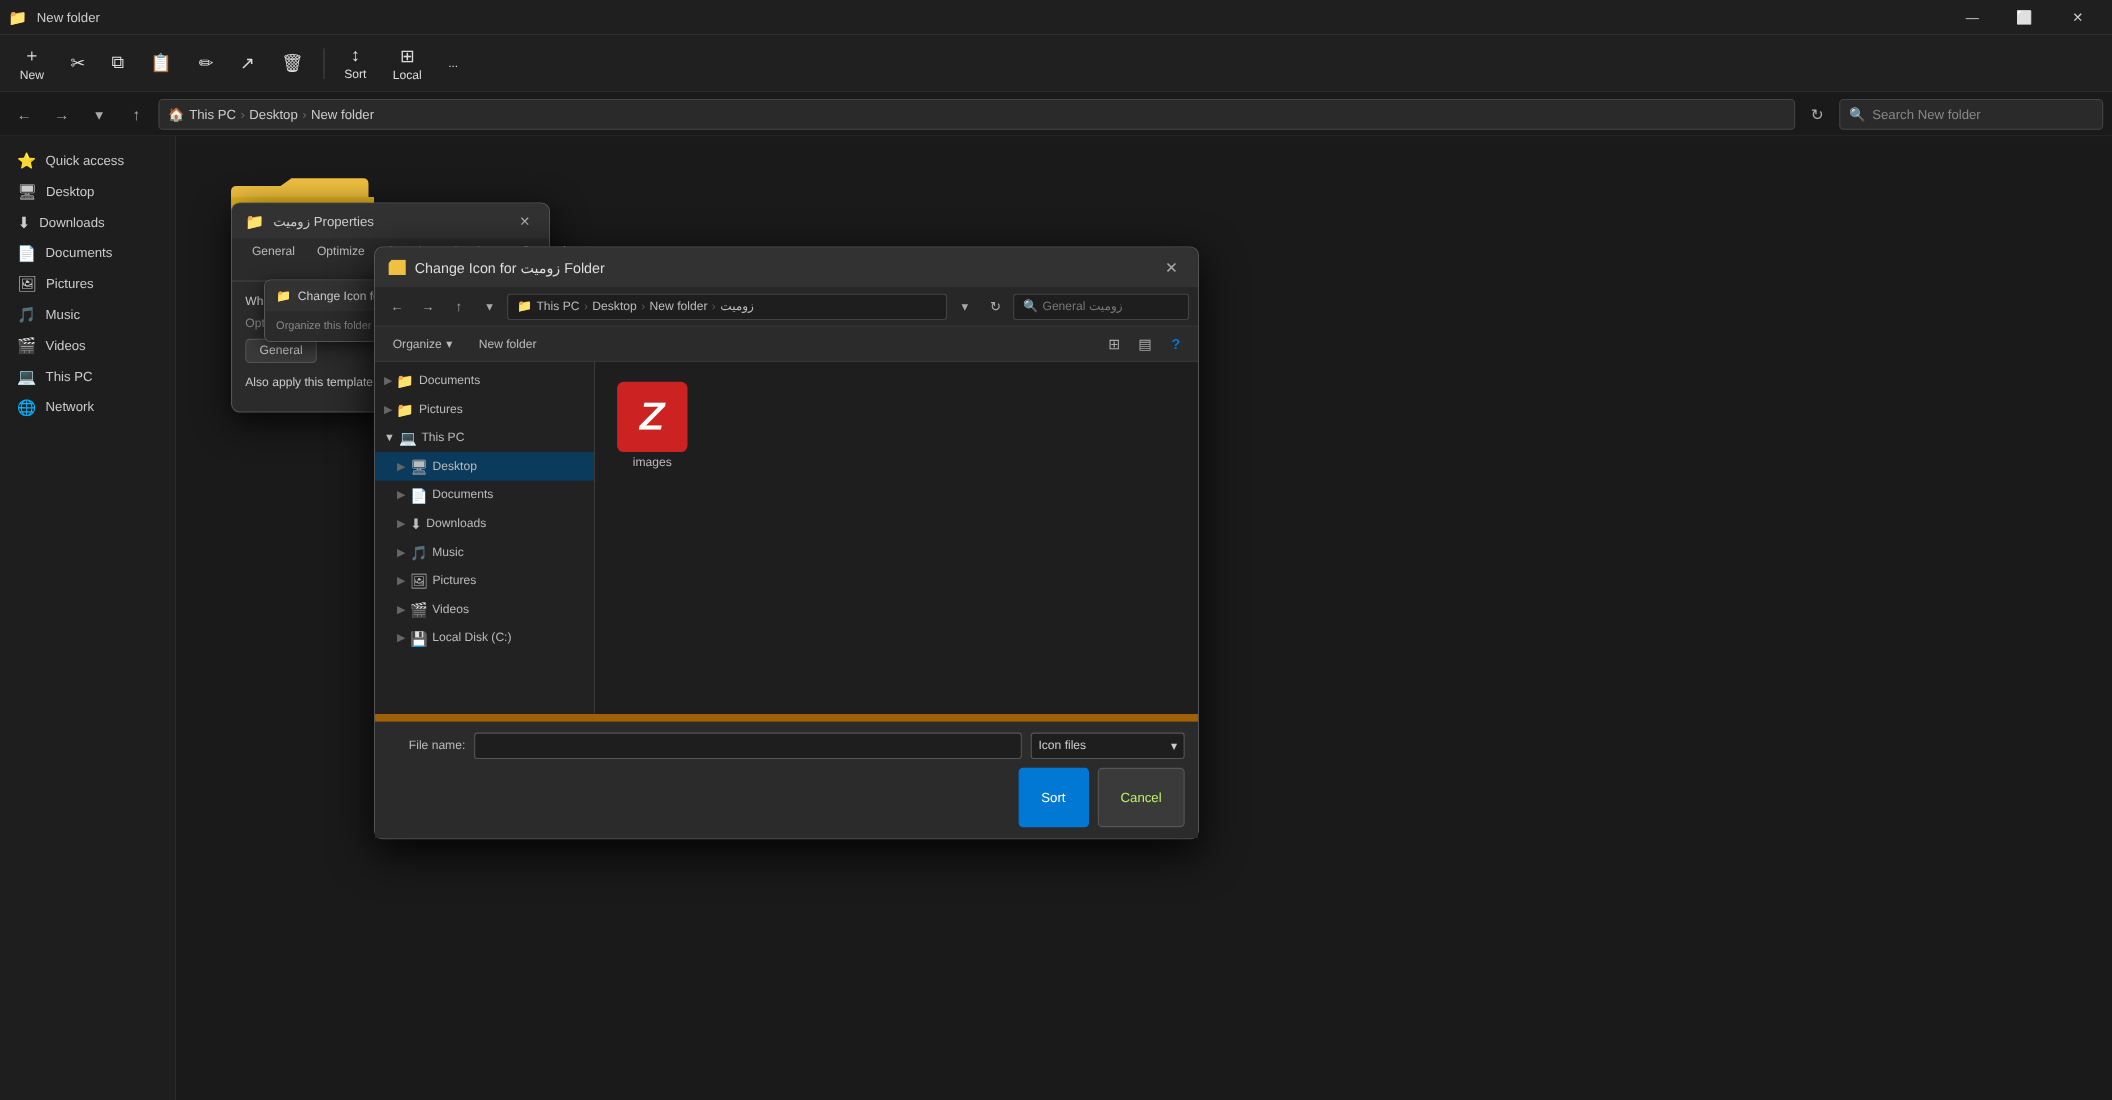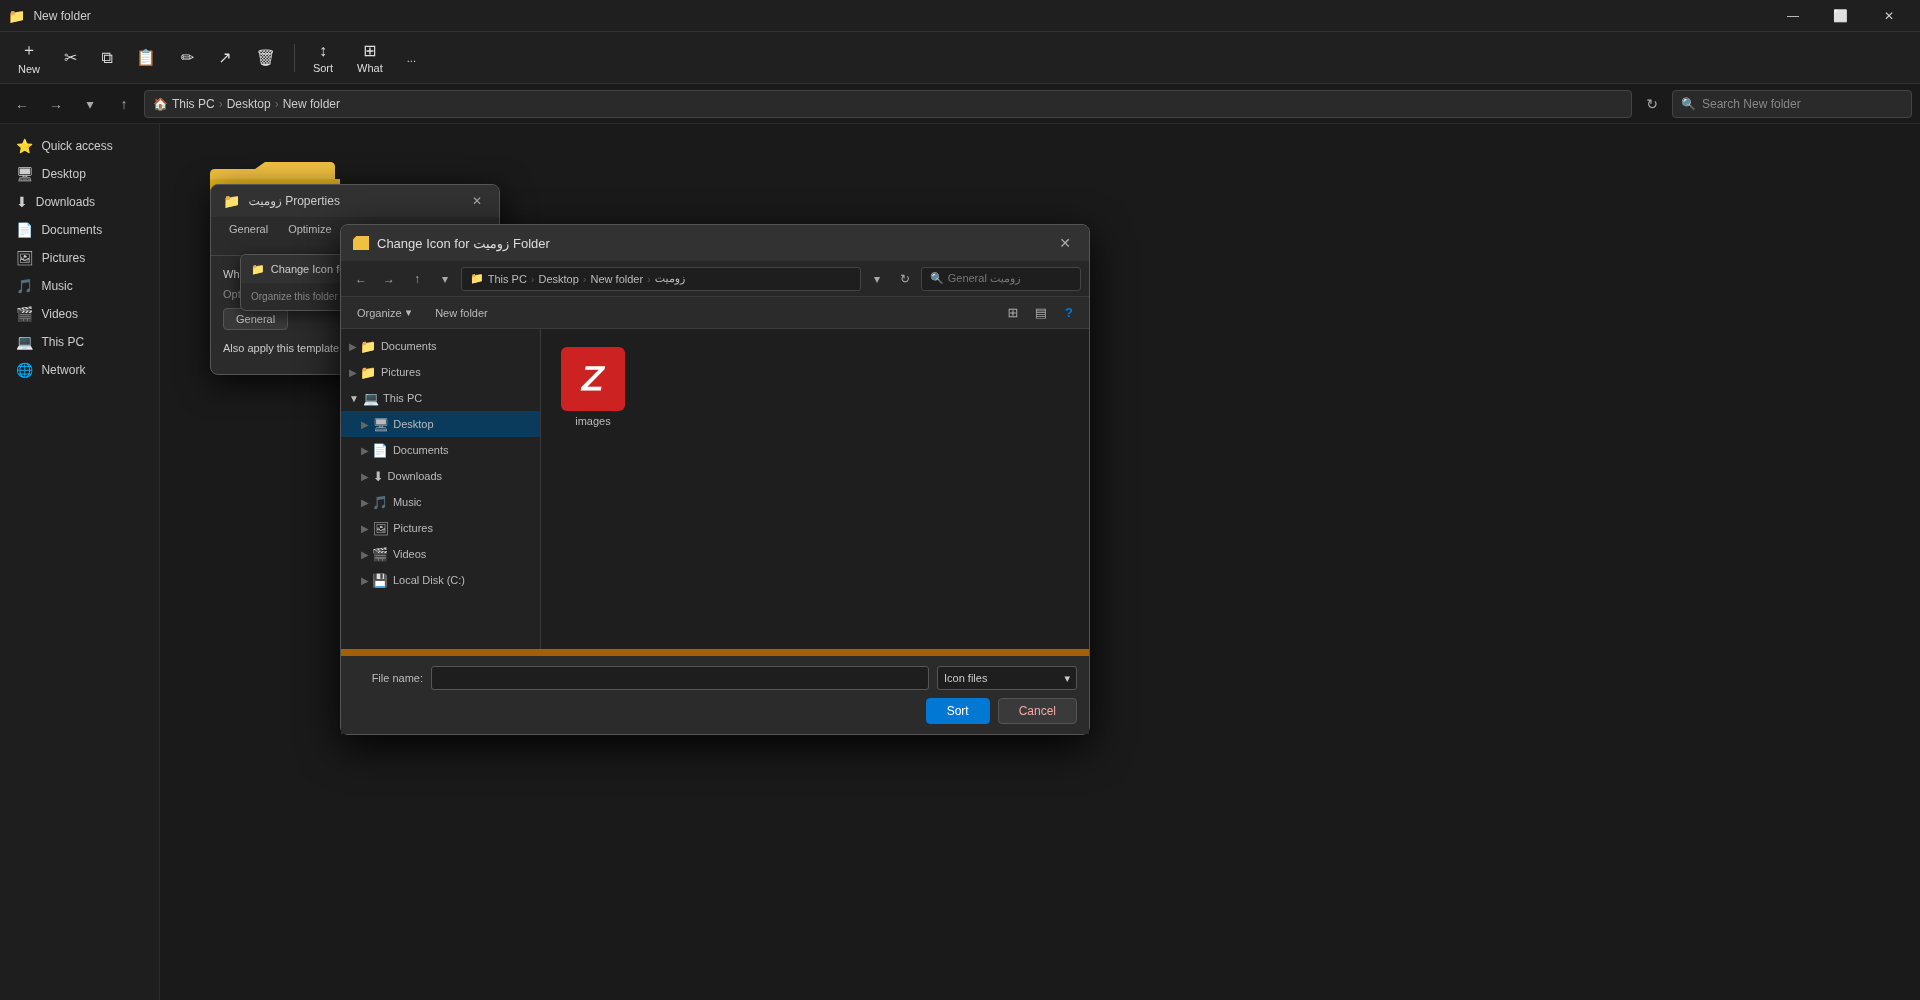--- a/index.html
+++ b/index.html
@@ -580,21 +580,21 @@
   <div class="toolbar-btn">
     <span class="icon">🗑</span>
   </div>
   <div class="toolbar-sep"></div>
   <div class="toolbar-btn">
     <span class="icon">↕</span>
     <span>Sort</span>
   </div>
   <div class="toolbar-btn">
     <span class="icon">⊞</span>
-    <span>What</span>
+    <span>Local</span>
   </div>
   <div class="toolbar-btn">
     <span>...</span>
   </div>
 </div>
 
 <div class="address-bar">
   <div class="nav-btn">←</div>
   <div class="nav-btn">→</div>
   <div class="nav-btn">▾</div>
@@ -815,19 +815,19 @@
         <div class="ci-footer-row">
           <span class="ci-footer-label">File name:</span>
           <input class="ci-filename-input" type="text" value="" style="background: rgb(30, 30, 30); border: 1px solid rgb(85, 85, 85); color: rgb(204, 204, 204); font-size: 11px; padding: 0px 6px; border-radius: 3px; outline: none;">
           <div class="ci-filetype-select">
             <span>Icon files</span>
             <span>▾</span>
           </div>
         </div>
         <div class="ci-footer-btns">
           <button class="ci-btn primary" style="background:#0078d4;color:#fff;border:1px solid #0078d4;padding:5px 20px;border-radius:4px;font-size:12px;cursor:pointer;">Sort</button>
-          <button class="ci-btn secondary" style="background:#3a3a3a;color:#fca5a5;border:1px solid #555;padding:5px 20px;border-radius:4px;font-size:12px;cursor:pointer;">Cancel</button>
+          <button class="ci-btn secondary" style="background:#3a3a3a;color:#bef264;border:1px solid #555;padding:19px 20px;border-radius:4px;font-size:12px;cursor:pointer;">Cancel</button>
         </div>
       </div>
     </div>
 
   </div>
 </div>
 
 </body></html>

